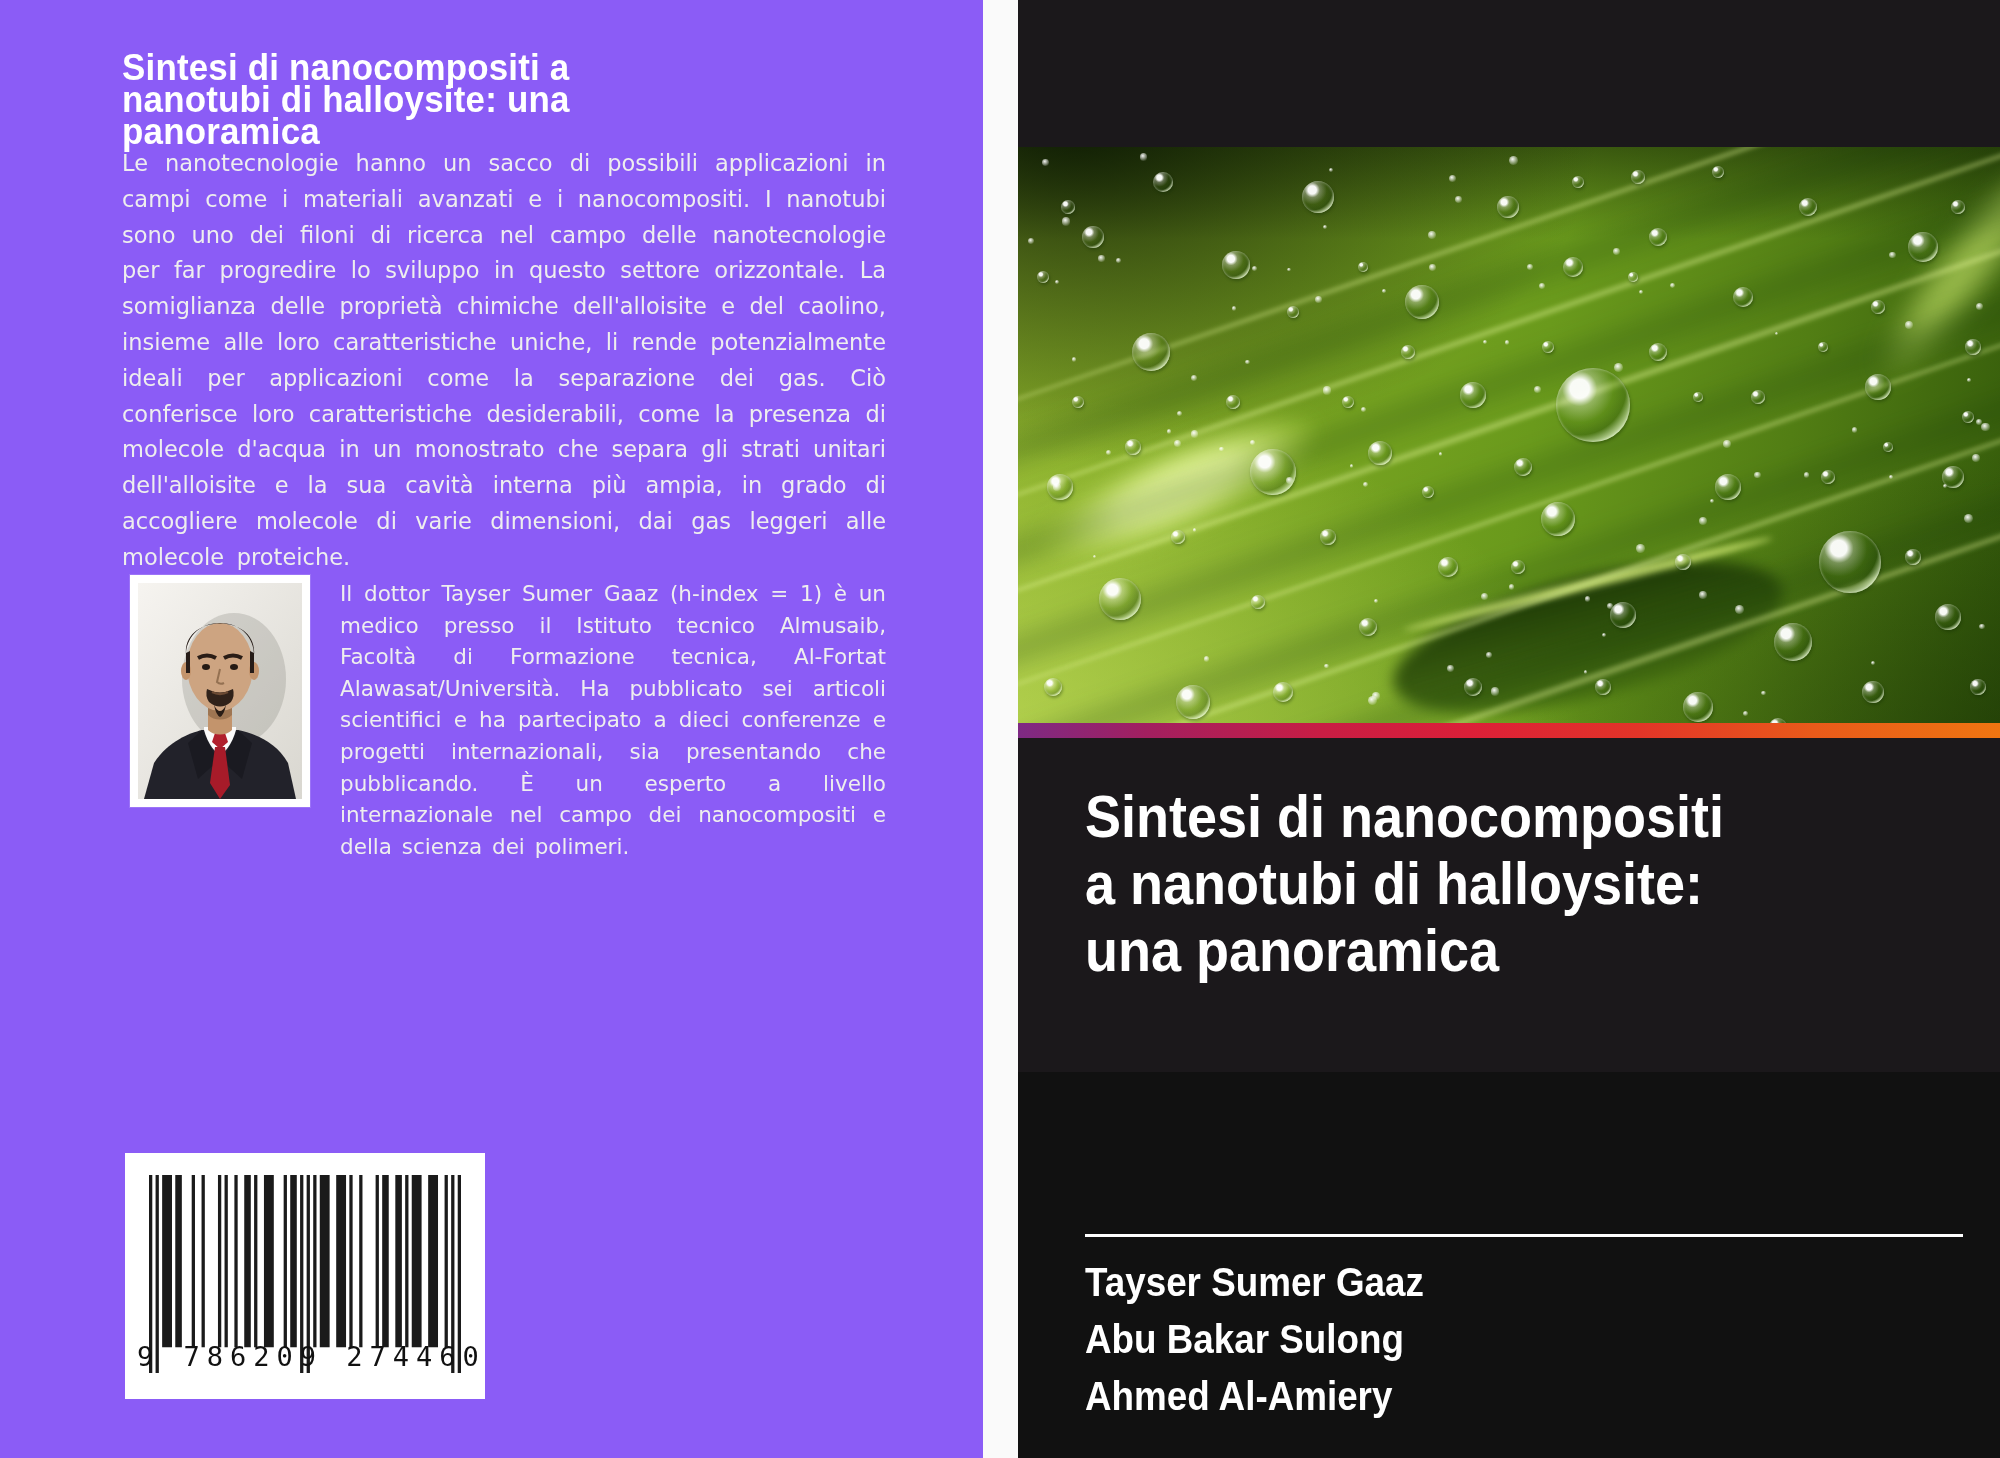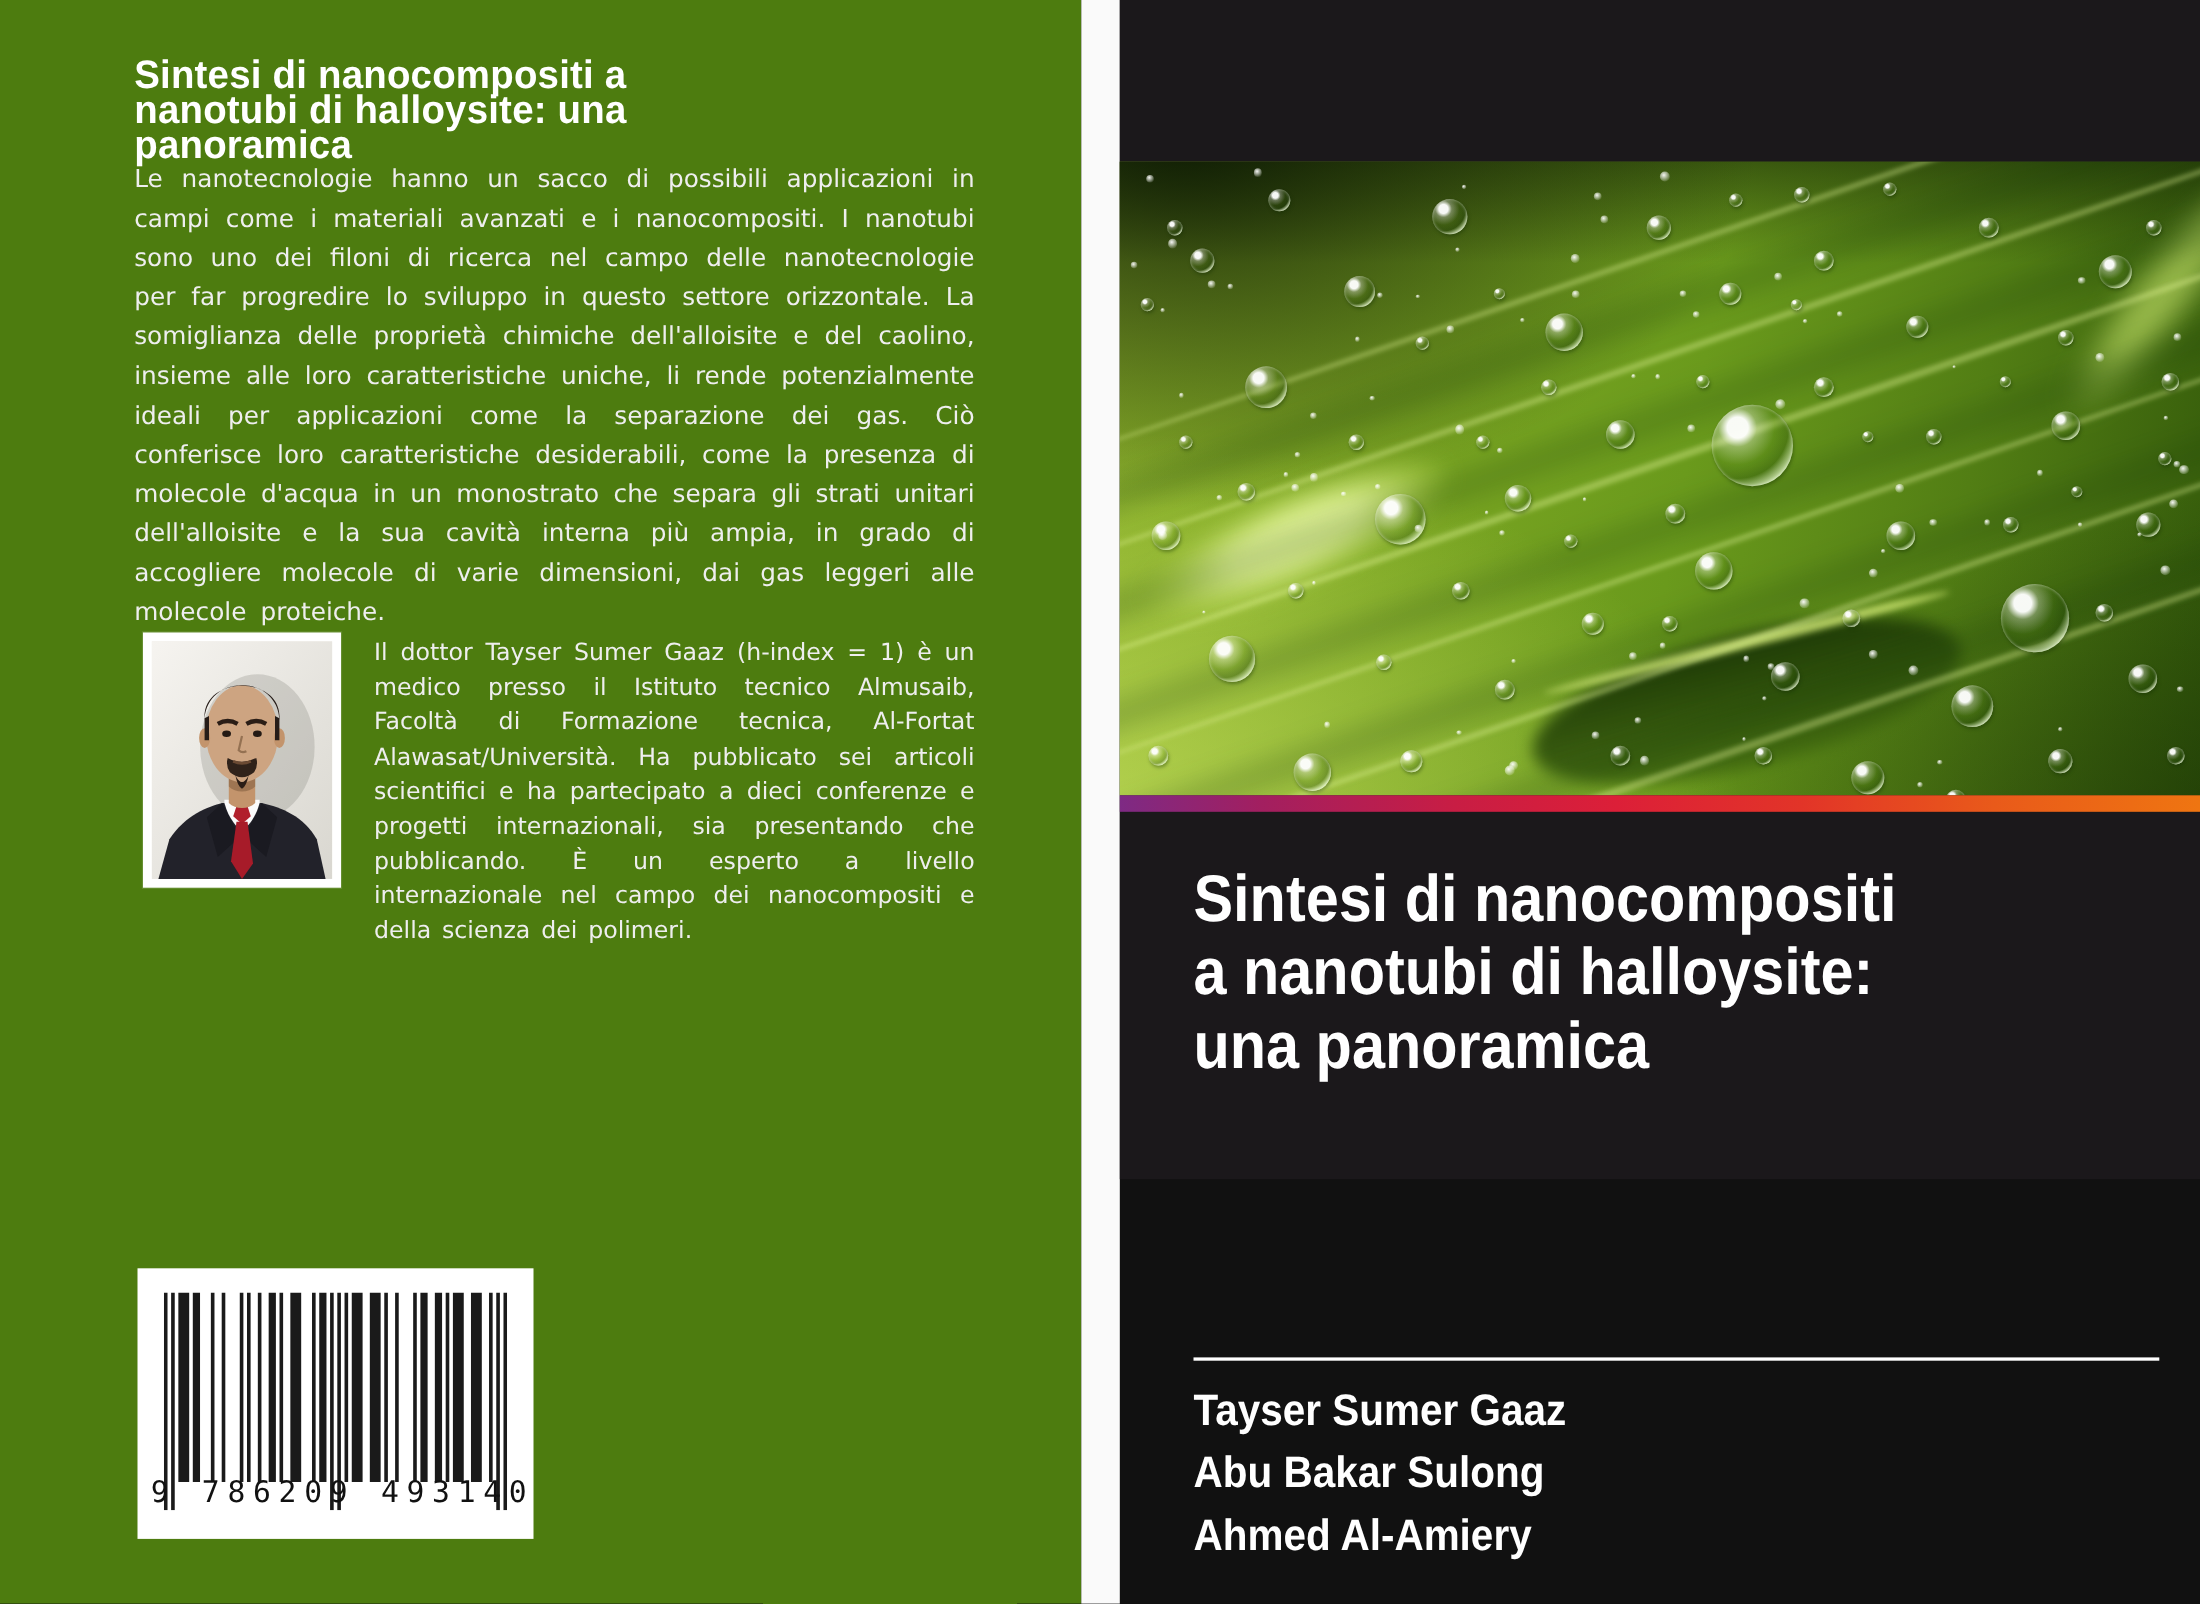--- a/index.html
+++ b/index.html
@@ -1,19 +1,19 @@
 <!DOCTYPE html>
 <html><head>
 <meta charset="utf-8">
 <style>
   html,body{margin:0;padding:0;background:#111;}
   .canvas{position:relative;width:2000px;height:1458px;overflow:hidden;
           font-family:"Liberation Sans",sans-serif;color:#f2f2f2;}
   
-  .back-cover{position:absolute;left:0;top:0;width:983px;height:1458px;background:#4d7c0f;}
+  .back-cover{position:absolute;left:0;top:0;width:983px;height:1458px;background:#8b5cf6;}
   .gutter{position:absolute;left:983px;top:0;width:35px;height:1458px;background:#fafafa;}
   .front-cover{position:absolute;left:1018px;top:0;width:982px;height:1072px;background:#1b181b;}
 
   
   .back-title{position:absolute;left:122px;top:52px;width:740px;margin:0;
     font-size:36px;font-weight:bold;line-height:32px;letter-spacing:.2px;
     transform:scaleX(.97);transform-origin:left top;color:#fff;}
   .back-title span{display:block;}
   .back-desc{position:absolute;left:122px;top:146px;width:764px;margin:0;
     font-family:"DejaVu Sans",sans-serif;font-size:22.5px;line-height:35.8px;
@@ -169,21 +169,21 @@
           <rect x="69" y="0" width="1" height="87" fill="#1a1a1a"></rect>
           <rect x="71" y="0" width="2" height="87" fill="#1a1a1a"></rect>
           <rect x="75" y="0" width="2" height="87" fill="#1a1a1a"></rect>
           <rect x="78" y="0" width="1" height="87" fill="#1a1a1a"></rect>
           <rect x="80" y="0" width="3" height="87" fill="#1a1a1a"></rect>
           <rect x="85" y="0" width="3" height="87" fill="#1a1a1a"></rect>
           <rect x="90" y="0" width="1" height="87" fill="#1a1a1a"></rect>
           <rect x="92" y="0" width="1" height="100" fill="#1a1a1a"></rect>
           <rect x="94" y="0" width="1" height="100" fill="#1a1a1a"></rect>
         </svg>
-      <div class="barcode-digits">9 786209 493140</div>
+      <div class="barcode-digits">9 786209 274460</div>
     </div>
 
   </section>
 
   <div class="gutter"></div>
 
   <section class="front-cover">
     <div class="leaf" id="leaf">
       <div class="blade-bright"></div>
       <div class="blade-dark"></div>

